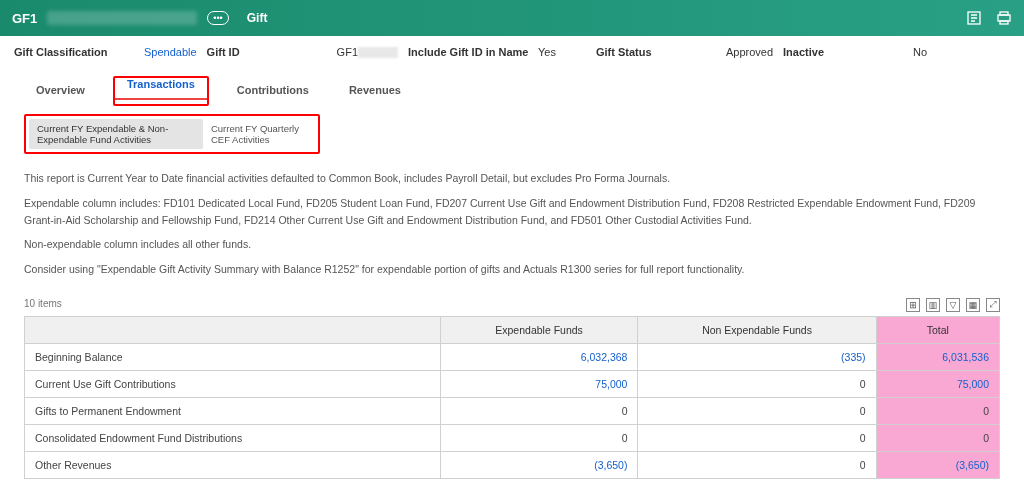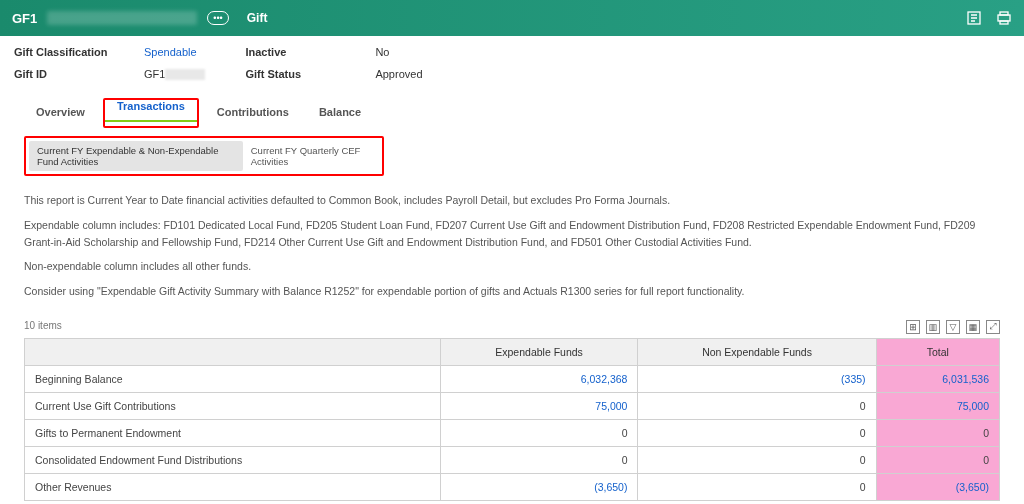--- a/index.html
+++ b/index.html
@@ -7,31 +7,31 @@
 .topbar{background:linear-gradient(to right,#1a8a6c,#29a085);color:#fff;padding:8px 12px;display:flex;align-items:center;justify-content:space-between;height:36px}
 .topbar-l{display:flex;align-items:center;gap:10px}
 .topbar-title{font-size:13px;font-weight:600}
 .topbar-blur{display:inline-block;width:150px;height:14px;background:rgba(255,255,255,.2);border-radius:2px;filter:blur(2px);vertical-align:middle}
 .topbar-sub{font-size:12px;font-weight:600;margin-left:8px}
 .topbar-r{display:flex;gap:14px}
 .topbar-icon{width:16px;height:16px;display:flex;align-items:center;justify-content:center;cursor:pointer}
 .more-icon{border:1px solid #fff;border-radius:10px;padding:0 5px;font-size:9px;line-height:12px;cursor:pointer}
 .body-wrap{padding:10px 14px}
 .meta-grid{display:flex;gap:40px;margin-bottom:18px}
-.meta-col{display:flex;flex-direction:column;gap:10px}
+.meta-col{display:flex;flex-direction:row;gap:10px}
 .meta-row{display:flex;align-items:center}
 .meta-label{font-size:11px;font-weight:600;color:#333;width:130px}
 .meta-val{font-size:11px;color:#333}
 .link{color:#1461cc}
 .blur-val{display:inline-block;width:40px;height:11px;background:#e8e8e8;filter:blur(1px);vertical-align:middle}
-.tabs{display:flex;gap:6px;border-bottom:none;margin:8px 0 0 10px}
+.tabs{display:flex;gap:16px;border-bottom:none;margin:8px 0 0 10px}
 .tab{padding:8px 12px;font-size:11px;font-weight:600;color:#555;cursor:pointer;border-bottom:2px solid transparent}
-.tab.active{color:#1461cc;border-bottom:2px solid #84cc16}
+.tab.active{color:#1461cc;border-bottom:2px solid #ef4444}
 .tab-box{border:2px solid red;border-radius:2px}
-.subtabs-wrap{border:2px solid red;border-radius:2px;margin:8px 0 10px 10px;padding:3px;display:inline-flex;align-items:center;width:360px}
+.subtabs-wrap{border:2px solid red;border-radius:2px;margin:8px 0 10px 10px;padding:3px;display:inline-flex;align-items:center;width:296px}
 .subtab{padding:4px 8px;font-size:9.5px;color:#555;cursor:pointer}
 .subtab.active{background:#e4e4e4;color:#333;border-radius:2px}
 .desc{margin:6px 10px;font-size:10.5px;color:#555;line-height:1.6}
 .desc p{margin-bottom:8px}
 .table-head{display:flex;justify-content:space-between;margin:20px 10px 4px}
 .table-count{font-size:10px;color:#777}
 .tool-icons{display:flex;gap:6px}
 .tool-icons span{width:14px;height:14px;border:1px solid #888;display:flex;align-items:center;justify-content:center;font-size:9px;color:#555;cursor:pointer}
 table{width:calc(100% - 20px);margin:0 10px;border-collapse:collapse;font-size:10.5px}
 th,td{border:1px solid #d0d0d0;padding:7px 10px}
@@ -76,38 +76,42 @@
     <div class="meta-col" id="meta-left">
         <div class="meta-row">
           <span class="meta-label">Gift Classification</span>
           <span class="meta-val link">Spendable</span>
         </div>
         <div class="meta-row">
           <span class="meta-label">Gift ID</span>
           <span class="meta-val">GF1</span>
           <span class="blur-val"></span>
         </div>
+        <div class="meta-row">
+          <span class="meta-label">Include Gift ID in Name</span>
+          <span class="meta-val">Yes</span>
+        </div>
       </div>
     <div class="meta-col col2" id="meta-right">
         <div class="meta-row">
+          <span class="meta-label">Gift Status</span>
+          <span class="meta-val">Approved</span>
+        </div>
+        <div class="meta-row">
           <span class="meta-label">Inactive</span>
           <span class="meta-val">No</span>
-        </div>
-        <div class="meta-row">
-          <span class="meta-label">Gift Status</span>
-          <span class="meta-val">Approved</span>
         </div>
       </div>
   </div>
 
   <div class="tabs" id="tabs">
       <span class="tab">Overview</span>
       <span class="tab-box"><span class="tab active">Transactions</span></span>
       <span class="tab">Contributions</span>
-      <span class="tab">Balance</span>
+      <span class="tab">Revenues</span>
     </div>
 
   <div class="subtabs-wrap" id="subtabs">
       <span class="subtab active">Current FY Expendable &amp; Non-Expendable Fund Activities</span>
       <span class="subtab">Current FY Quarterly CEF Activities</span>
     </div>
 
   <div class="desc">
     <p>This report is Current Year to Date financial activities defaulted to Common Book, includes Payroll Detail, but excludes Pro Forma Journals.</p>
     <p>Expendable column includes: FD101 Dedicated Local Fund, FD205 Student Loan Fund, FD207 Current Use Gift and Endowment Distribution Fund, FD208 Restricted Expendable Endowment Fund, FD209 Grant-in-Aid Scholarship and Fellowship Fund, FD214 Other Current Use Gift and Endowment Distribution Fund, and FD501 Other Custodial Activities Fund.</p>

